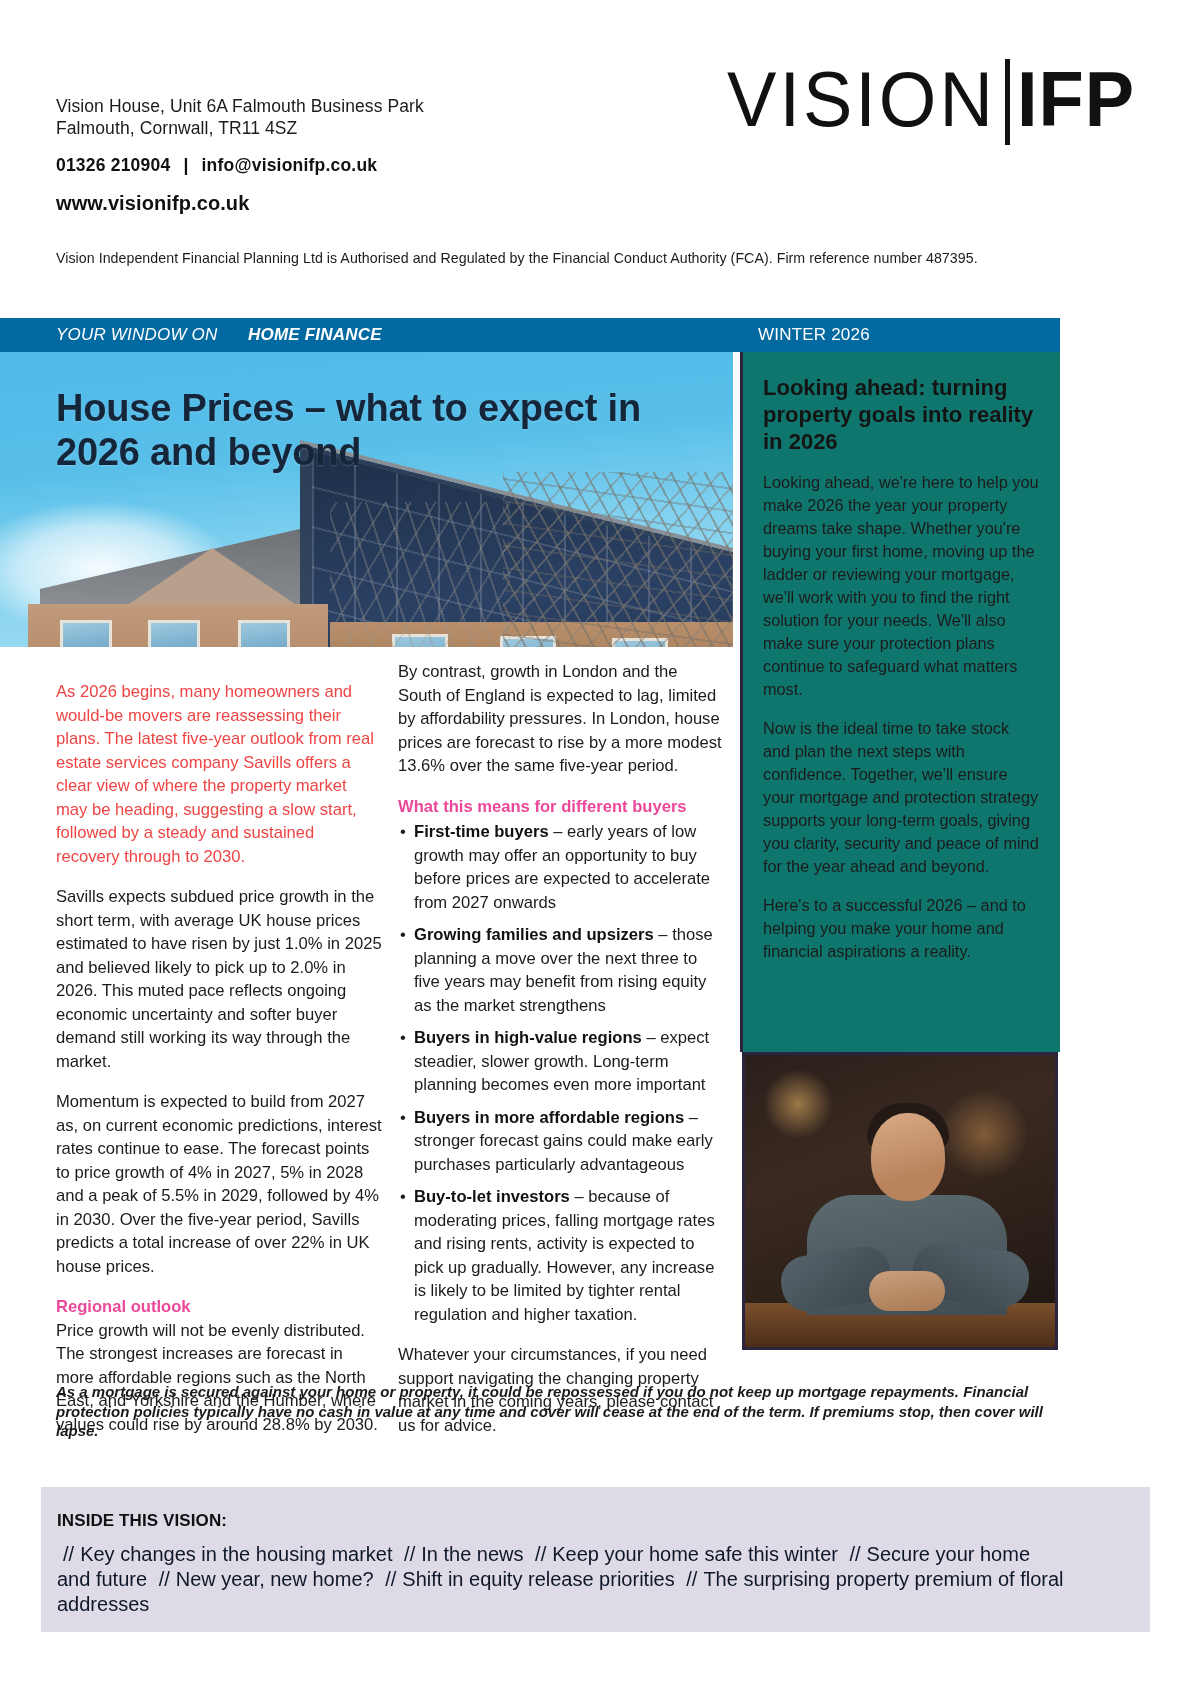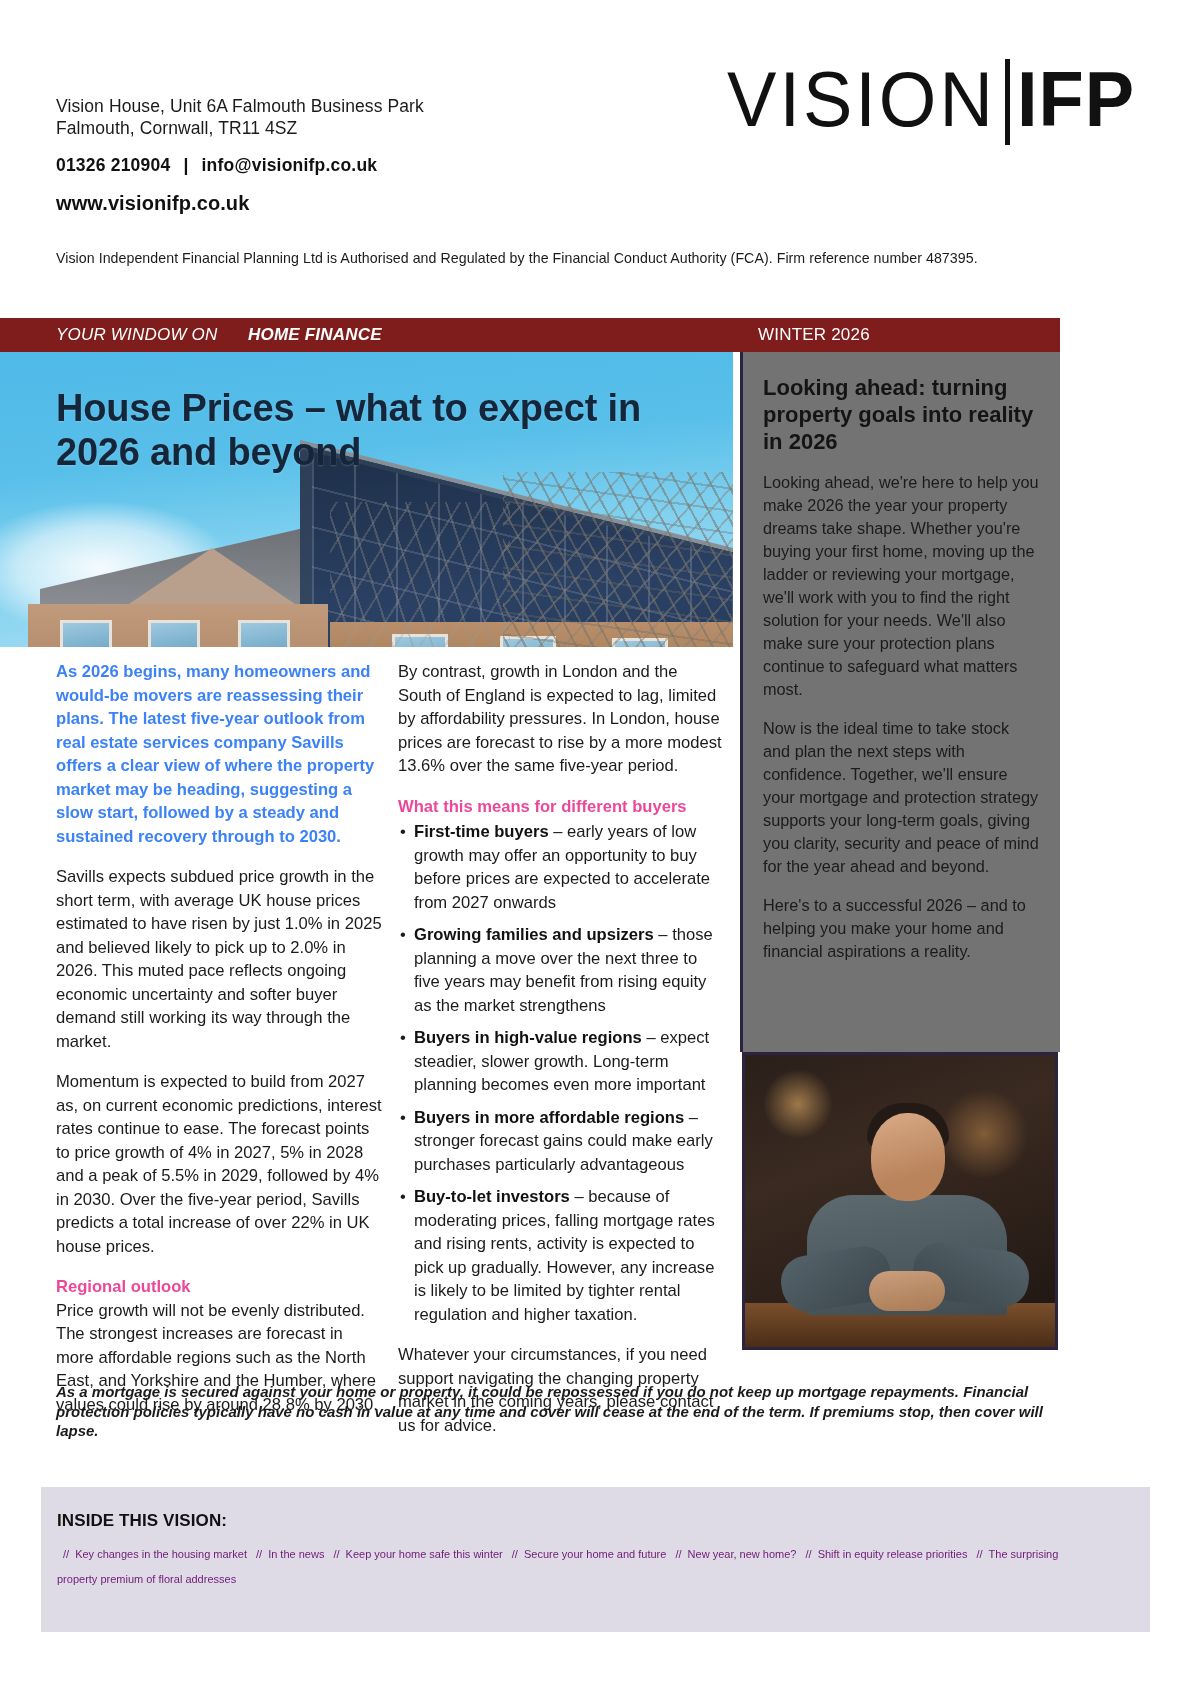--- a/index.html
+++ b/index.html
@@ -32,21 +32,21 @@
   .logo-ifp {
     font-size: 74px; font-weight: bold; letter-spacing: 1px; color: #111;
     transform: scaleY(1.06); transform-origin: bottom left; line-height: 76px;
   }
 
   .fca-line { position: absolute; left: 56px; top: 250px; font-size: 14.2px; color: #1b1b1b; letter-spacing: .05px; }
 
   
   .banner {
     position: absolute; left: 0; top: 318px; width: 1060px; height: 34px;
-    background: #7f1d1d; color: #ffffff;
+    background: #0369a1; color: #ffffff;
   }
   .banner-left { position: absolute; left: 56px; top: 7px; font-size: 17px; font-style: italic; letter-spacing: .2px; }
   .banner-mid  { position: absolute; left: 248px; top: 7px; font-size: 17px; font-weight: bold; font-style: italic; letter-spacing: .2px; }
   .banner-right{ position: absolute; left: 758px; top: 7px; font-size: 17px; letter-spacing: .2px; }
 
   
   .hero {
     position: absolute; left: 0; top: 352px; width: 733px; height: 295px;
     overflow: hidden;
   }
@@ -107,21 +107,21 @@
   }
   .hero-title {
     position: absolute; left: 56px; top: 34px; width: 620px;
     font-size: 38px; font-weight: bold; line-height: 44px; color: #16263a;
     letter-spacing: -.2px; text-shadow: 0 1px 2px rgba(255,255,255,.18);
   }
 
   
   .sidebar {
     position: absolute; left: 740px; top: 352px; width: 320px; height: 700px;
-    background: #737373; border-left: 3px solid #2b2340;
+    background: #0f766e; border-left: 3px solid #2b2340;
     padding: 22px 20px 18px 20px;
   }
   .sb-title { font-size: 22px; font-weight: bold; line-height: 27px; color: #141414; }
   .sb-lead { margin-top: 8px; font-size: 16.3px; font-weight: bold; line-height: 22px; color: #141414; }
   .sb-p { margin-top: 16px; font-size: 16.3px; line-height: 23px; color: #1b1b1b; }
 
   .sb-photo {
     position: absolute; left: 742px; top: 1052px; width: 316px; height: 298px;
     border: 3px solid #2b2340; overflow: hidden;
     background: linear-gradient(160deg, #2a1f1a 0%, #3a2a21 35%, #1d1511 100%);
@@ -142,21 +142,21 @@
     background: linear-gradient(200deg,#55636a 0%, #3b464c 100%); transform: rotate(7deg); }
   .ph-hands { position:absolute; left:124px; top:216px; width:76px; height:40px; border-radius:20px;
     background: linear-gradient(170deg,#cb9f7c 0%, #a87a55 100%); }
   .ph-table { position:absolute; left:0; bottom:0; width:100%; height:44px;
     background: linear-gradient(180deg,#7a4f2c 0%, #4a2d17 100%); }
 
   
   .col { position: absolute; top: 660px; width: 326px; }
   .col-left  { left: 56px; }
   .col-mid   { left: 398px; }
-  .p-bold { font-size: 16.6px; font-weight: bold; line-height: 23.5px; color: #3b82f6; }
+  .p-bold { font-size: 16.6px; font-weight: normal; line-height: 23.5px; color: #ef4444; margin-top: 20px; }
   .p { font-size: 16.6px; line-height: 23.5px; color: #1b1b1b; margin-top: 17px; }
   .p.first { margin-top: 0; }
   .sub-h { font-size: 16.6px; font-weight: bold; line-height: 23.5px; color: #ec4899; margin-top: 17px; }
   .sub-h + .p { margin-top: 0; }
   ul.bullets { margin: 0; padding: 0; list-style: none; }
   ul.bullets li {
     position: relative; font-size: 16.6px; line-height: 23.5px; color: #1b1b1b;
     padding-left: 16px; margin-top: 9px;
   }
   ul.bullets li:first-child { margin-top: 2px; }
@@ -169,21 +169,21 @@
     font-size: 15px; font-style: italic; font-weight: bold; line-height: 19.5px; color: #1b1b1b;
   }
 
   
   .footer {
     position: absolute; left: 41px; top: 1487px; width: 1109px; height: 145px;
     background: #dedbe6;
     padding: 24px 0 0 16px;
   }
   .footer-title { font-size: 17px; font-weight: bold; color: #111; letter-spacing: .1px; }
-  .footer-items { margin-top: 11px; font-size: 11px; line-height: 25px; color: #701a75; max-width: 1010px; }
+  .footer-items { margin-top: 11px; font-size: 20px; line-height: 25px; color: #0f172a; max-width: 1010px; }
   .sep { display:inline-block; padding: 0 6px; }
 </style>
 </head>
 <body>
 
 <div class="page">
 
   <div class="header">
     <div class="addr-block">
       <div class="addr-line">Vision House, Unit 6A Falmouth Business Park</div>

